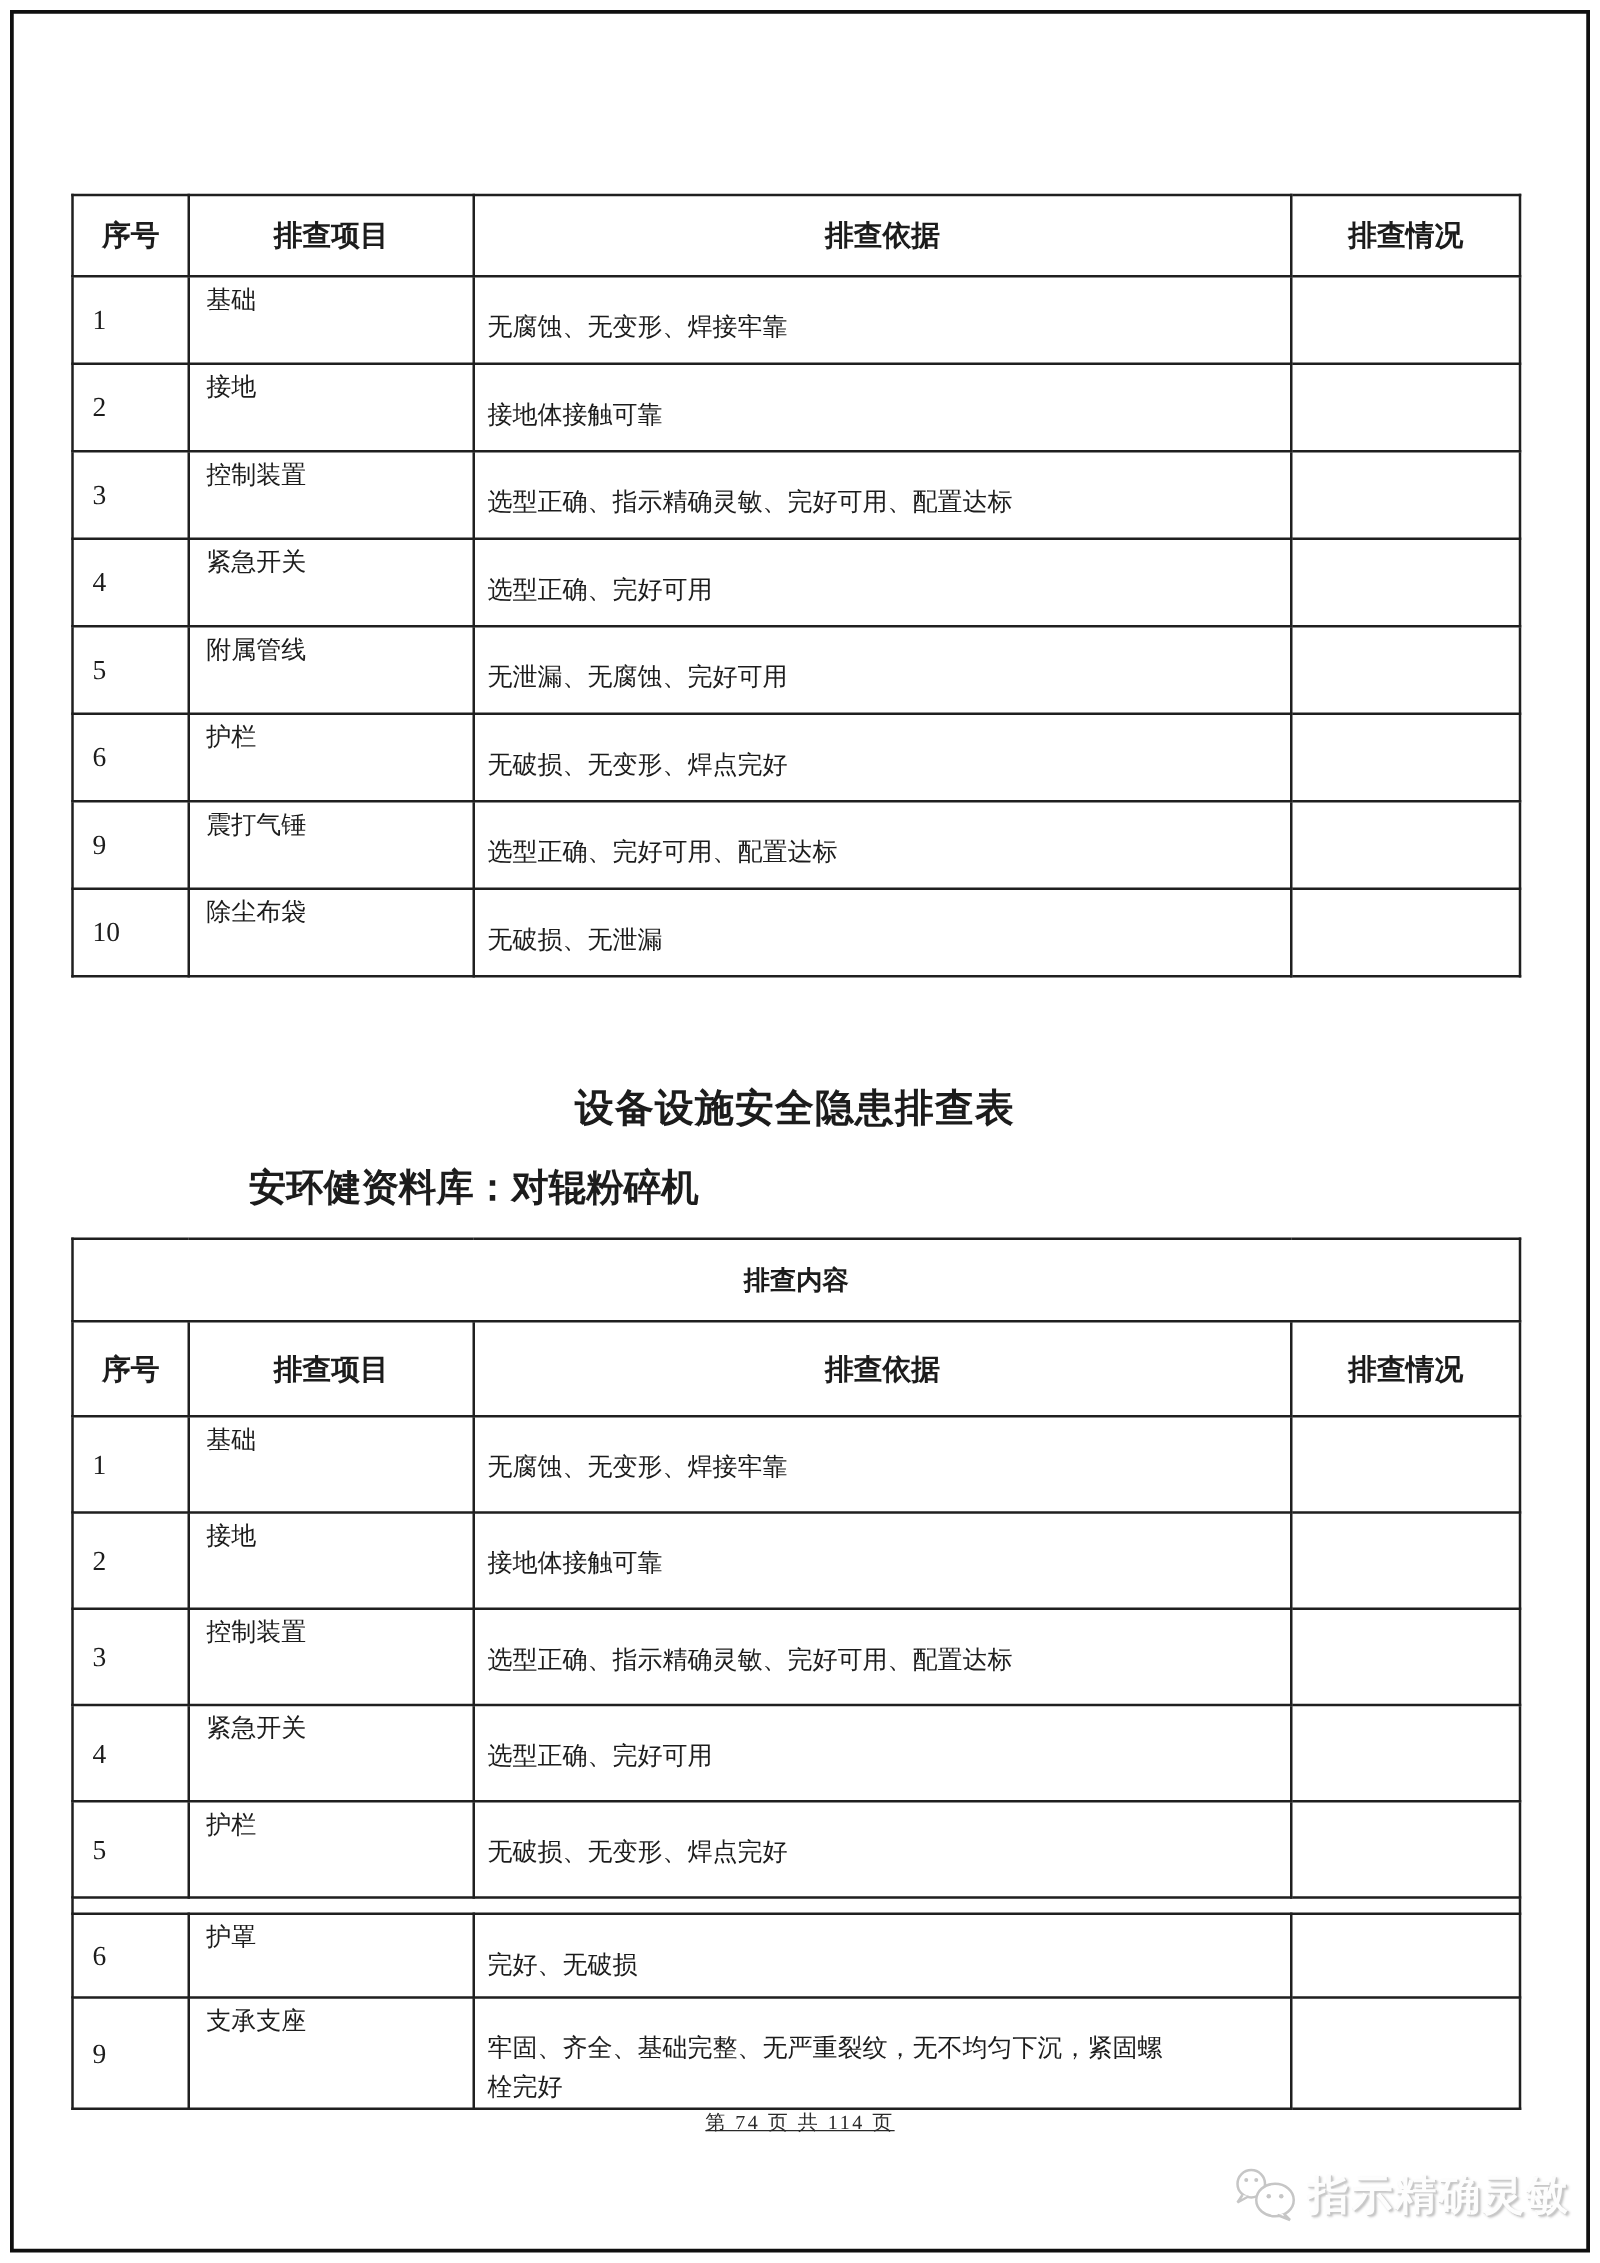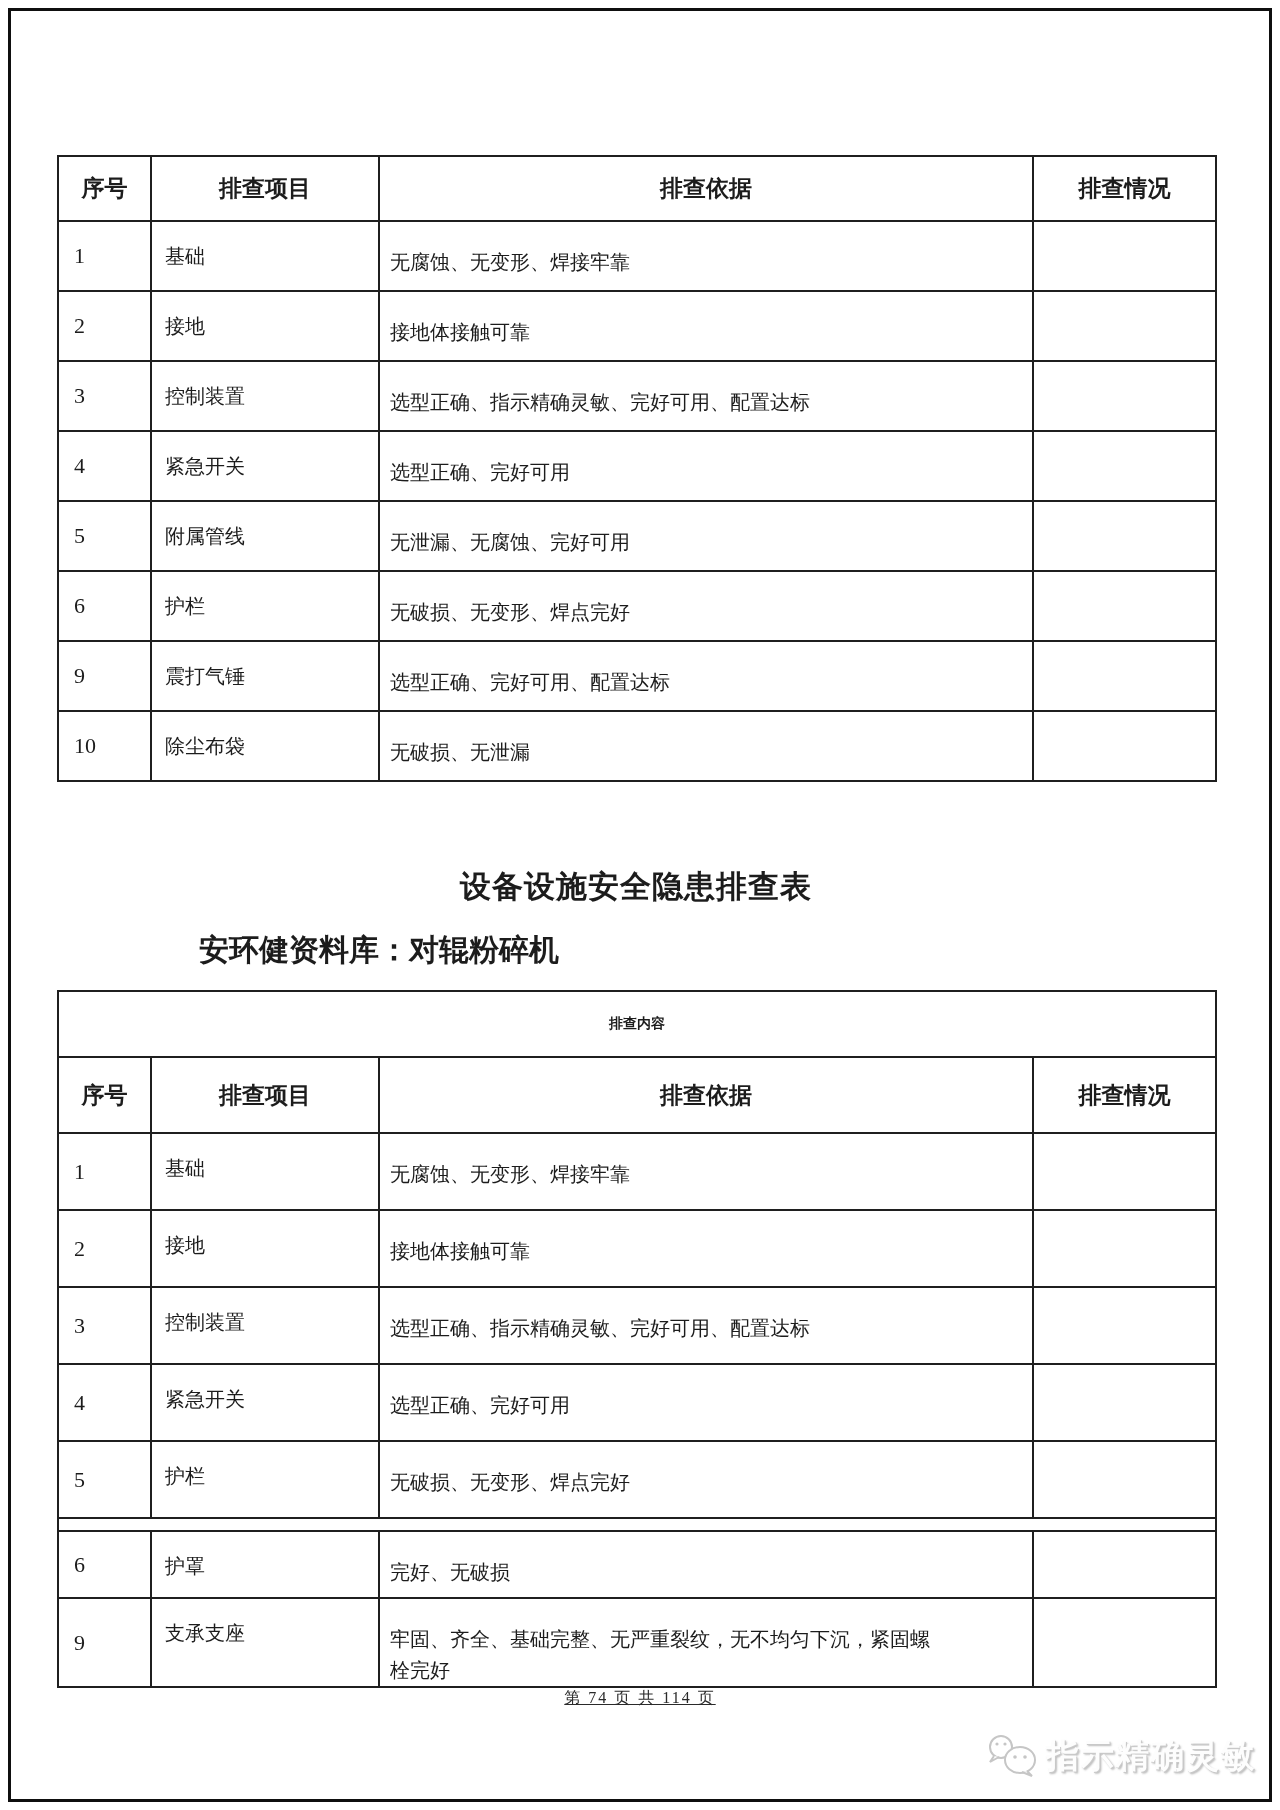--- a/index.html
+++ b/index.html
@@ -36,21 +36,21 @@
   }
   td{font-size:20px;}
   td.no{
     text-align:left;
     padding-left:15px;
     vertical-align:middle;
     font-size:22px;
   }
   td.item{
     vertical-align:top;
-    padding:21px 4px 0 13px;
+    padding:4px 4px 0 13px;
   }
   td.basis{
     vertical-align:top;
     padding:25px 6px 0 10px;
     white-space:pre-line;
     line-height:1.55;
   }
   td.status{background:#ffffff;}
 
   .t1{position:absolute;top:155px;left:57px;}
@@ -65,21 +65,21 @@
     margin:0;
   }
   .device-line{
     position:absolute;top:930px;left:199px;
     font-size:30px;font-weight:bold;
     margin:0;
   }
 
   .t2{position:absolute;top:990px;left:57px;}
   .t2 tr.content-header-row{height:66px;}
-  .t2 tr.content-header-row th{font-size:14px;}
+  .t2 tr.content-header-row th{font-size:21px;}
   .t2 tr.colhead-row{height:76px;}
   .t2 tbody tr{height:77px;}
   .t2 tbody tr.spacer{height:13px;}
   .t2 tbody tr.row-short{height:67px;}
   .t2 tbody tr.row-tall{height:83px;}
 
   .footer{
     position:absolute;top:1688px;left:0;width:1280px;
     text-align:center;
     font-size:16px;

